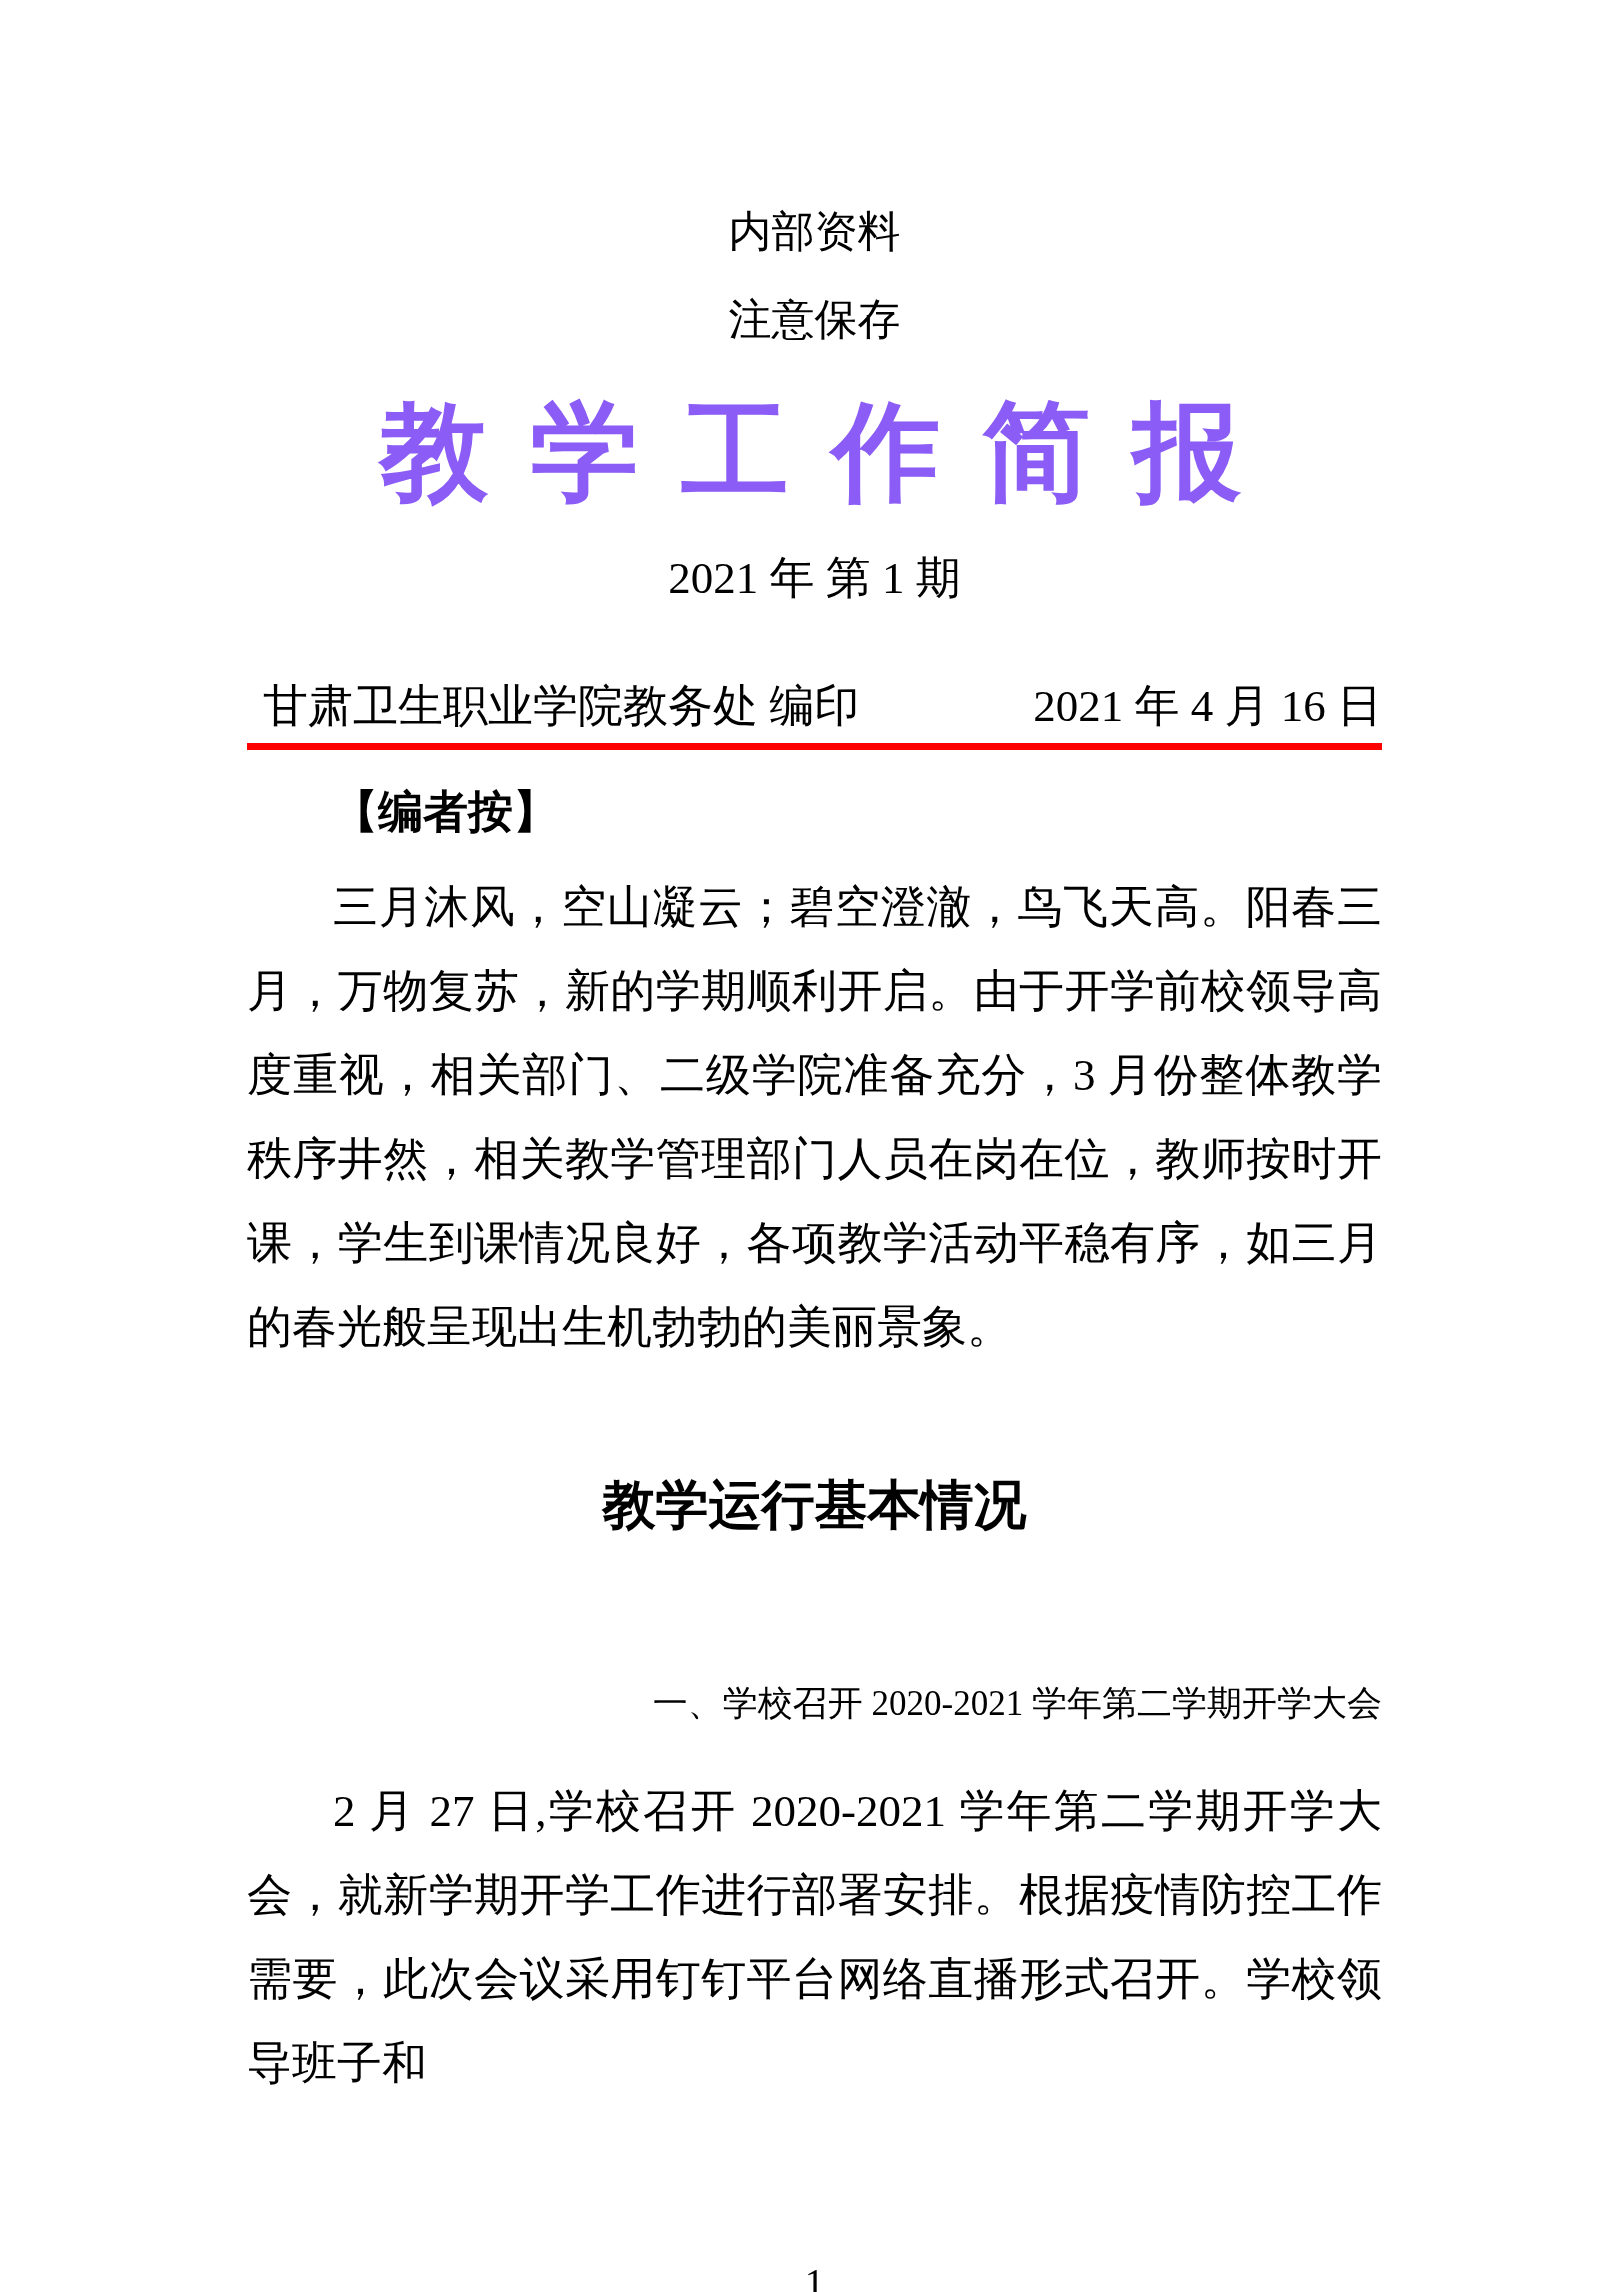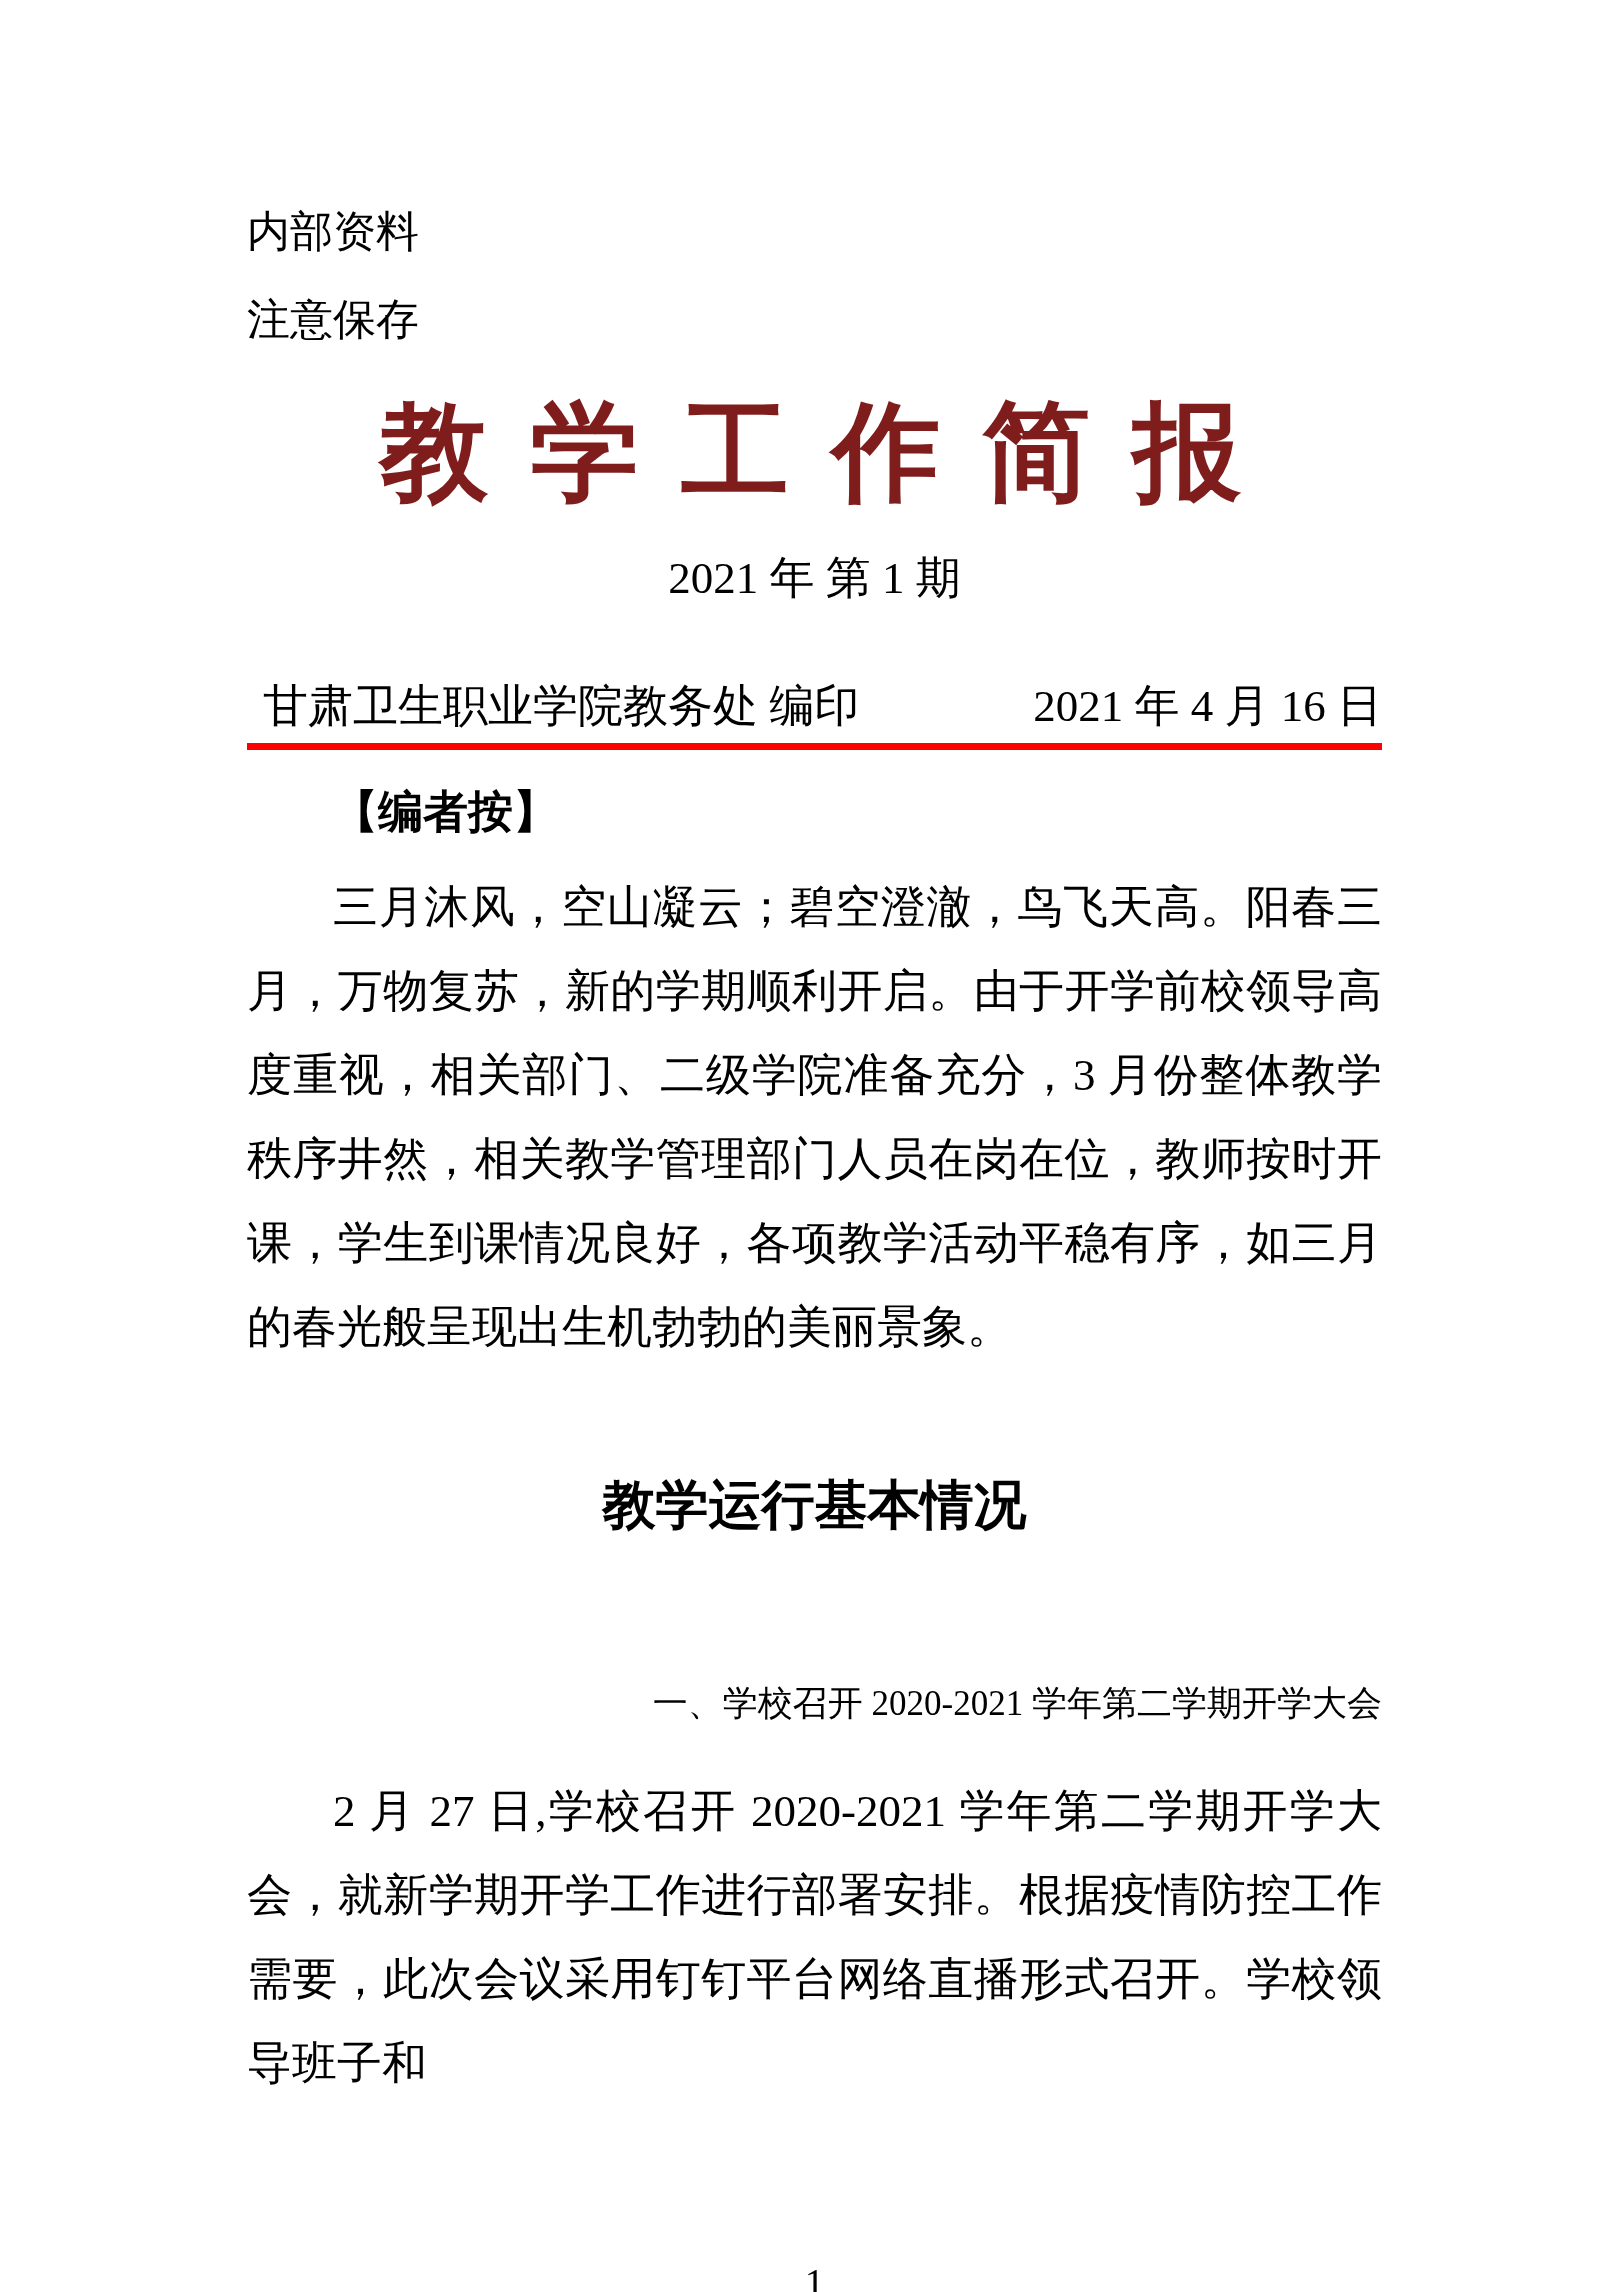--- a/index.html
+++ b/index.html
@@ -16,21 +16,21 @@
     padding: 0 239px 0 247px;
     display: flow-root; 
     font-family: "Liberation Serif", "DejaVu Serif", serif;
     color: #000000;
     overflow: hidden;
   }
 
   
   .top-note {
     margin-top: 188px;
-    text-align: left;
+    text-align: center;
     font-size: 43px;
     line-height: 88px;
   }
 
   
   .main-title {
     margin: 22.5px 0 0 0;
     text-align: center;
     font-size: 108px;
     font-weight: bold;
@@ -112,21 +112,21 @@
 </head>
 <body>
 
 <div class="page" style="background: rgb(255, 255, 255);">
 
   <div class="top-note">
     <div>内部资料</div>
     <div>注意保存</div>
   </div>
 
-  <h1 class="main-title" style="color: #7f1d1d;">教 学 工 作 简 报</h1>
+  <h1 class="main-title" style="color: #8b5cf6;">教 学 工 作 简 报</h1>
 
   <div class="issue-line">2021 年 第 1 期</div>
 
   <div class="pub-line">
     <span>甘肃卫生职业学院教务处 编印</span>
     <span>2021 年 4 月 16 日</span>
   </div>
 
   <div class="red-rule" style="background: rgb(255, 0, 0);"></div>
 

